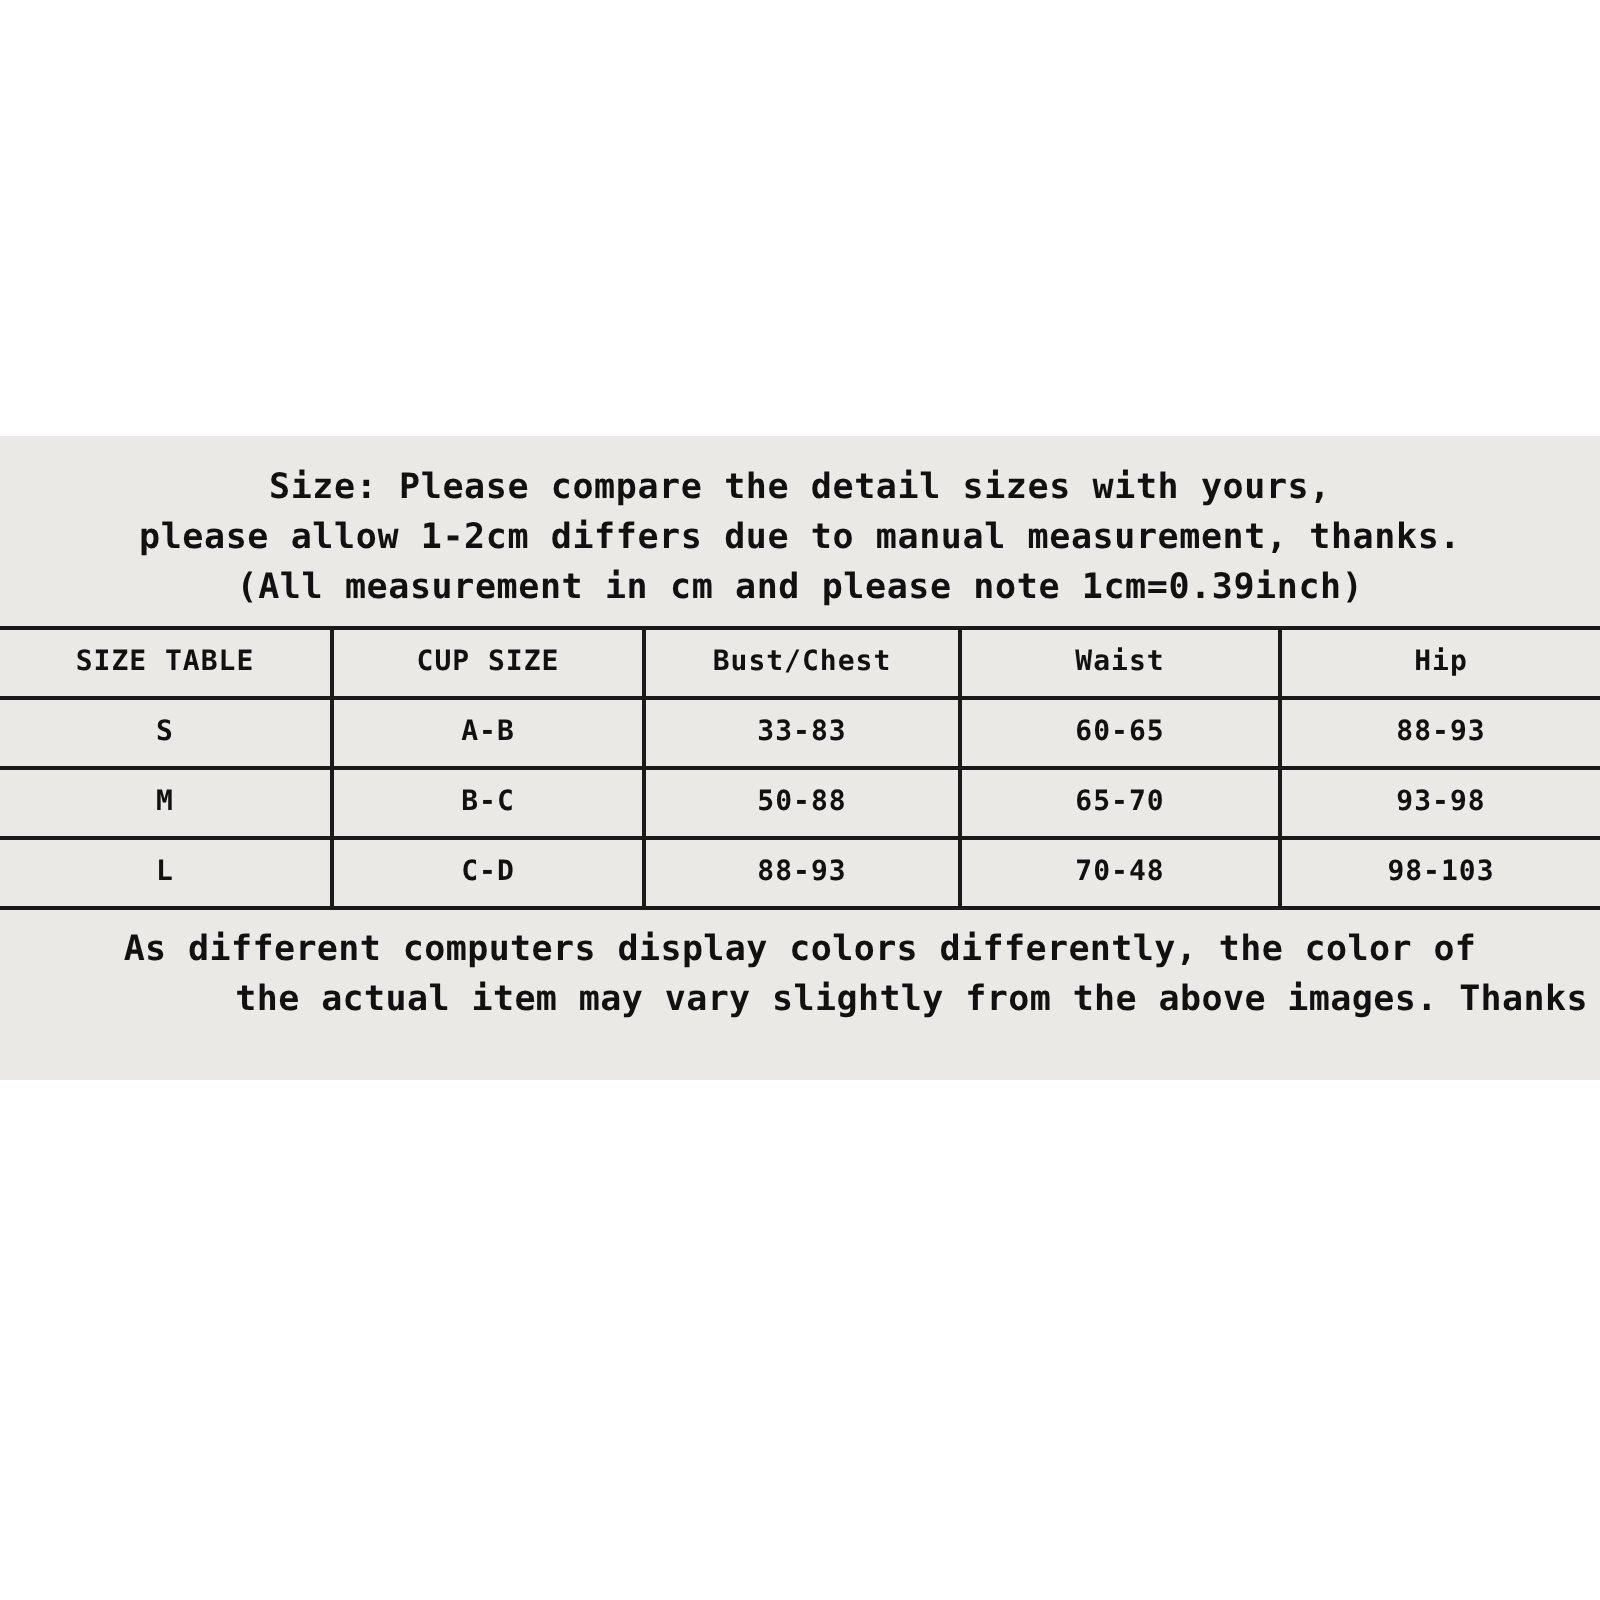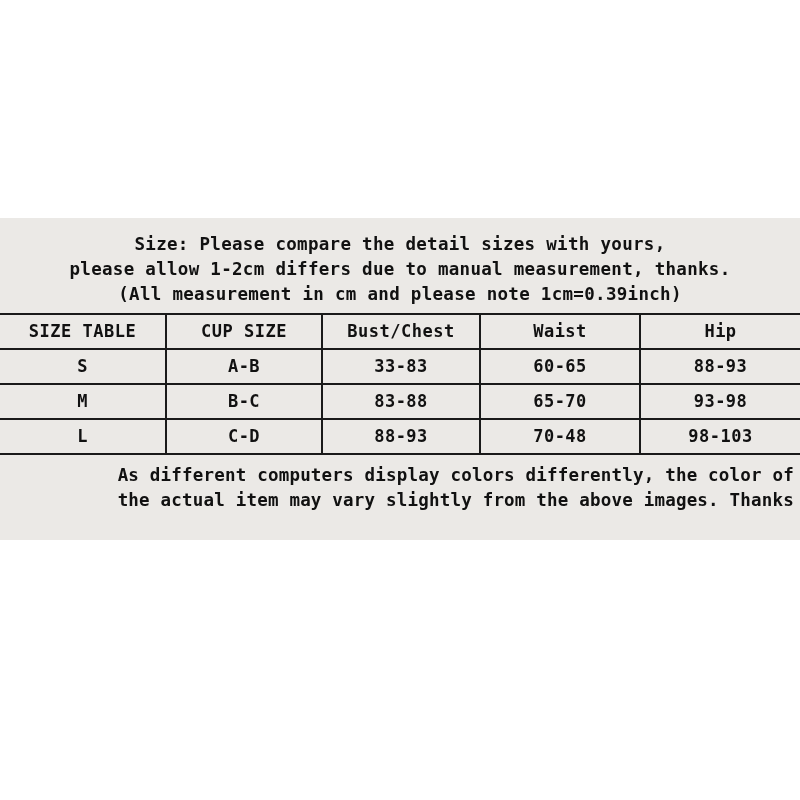--- a/index.html
+++ b/index.html
@@ -38,21 +38,21 @@
     border-collapse: collapse;
     width: 800px;
     table-layout: fixed;
     margin: 0;
   }
   table.size-table th,
   table.size-table td {
     border: 2px solid #1a1a1a;
     text-align: center;
     color: #111111;
-    font-size: 17px;
+    font-size: 14px;
     font-weight: bold;
     height: 33px;
     padding: 0;
     letter-spacing: 0.5px;
     background: #ebe9e6;
   }
   table.size-table th:first-child,
   table.size-table td:first-child {
     border-left: none;
   }
@@ -69,21 +69,21 @@
   .col4 { width: 160px; }
   .col5 { width: 160px; }
   .footer-note {
     padding: 8px 6px 6px 6px;
     color: #111111;
     font-size: 17.5px;
     line-height: 1.45;
     font-weight: bold;
     letter-spacing: 0.2px;
   }
-  .footer-note .l1 { text-align: right; white-space: nowrap; }
+  .footer-note .l1 { text-align: center; white-space: nowrap; }
   .footer-note .l2 { text-align: right; white-space: nowrap; }
   .footer-note .l3 { text-align: center; white-space: nowrap; }
 </style>
 </head>
 <body>
 
 <div class="sheet">
 
   <div class="intro">
     <div class="line">Size: Please compare the detail sizes with yours,</div>
@@ -112,21 +112,21 @@
       <tr>
         <td>S</td>
         <td>A-B</td>
         <td>33-83</td>
         <td>60-65</td>
         <td>88-93</td>
       </tr>
       <tr>
         <td>M</td>
         <td>B-C</td>
-        <td>83-88</td>
+        <td>50-88</td>
         <td>65-70</td>
         <td>93-98</td>
       </tr>
       <tr>
         <td>L</td>
         <td>C-D</td>
         <td>88-93</td>
         <td>70-48</td>
         <td>98-103</td>
       </tr>

